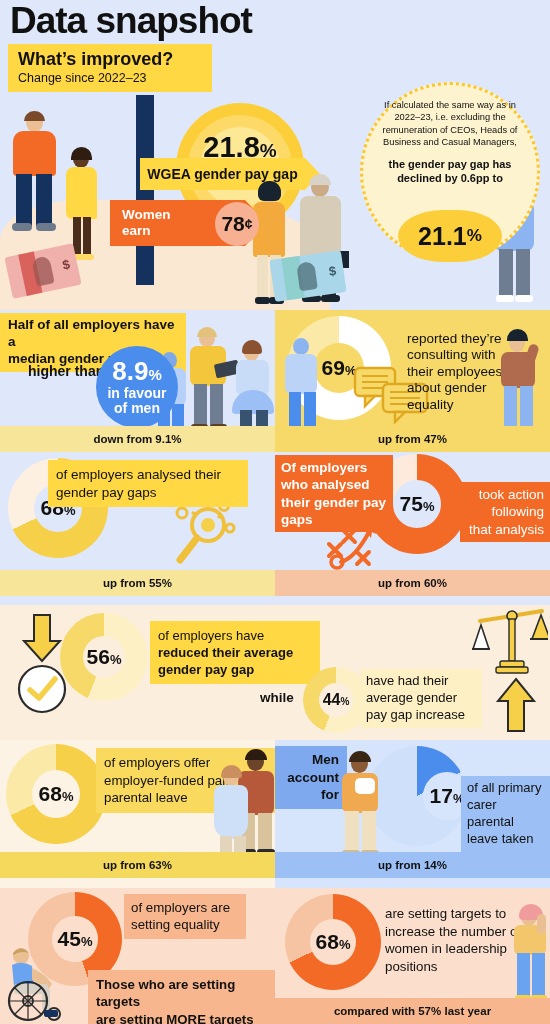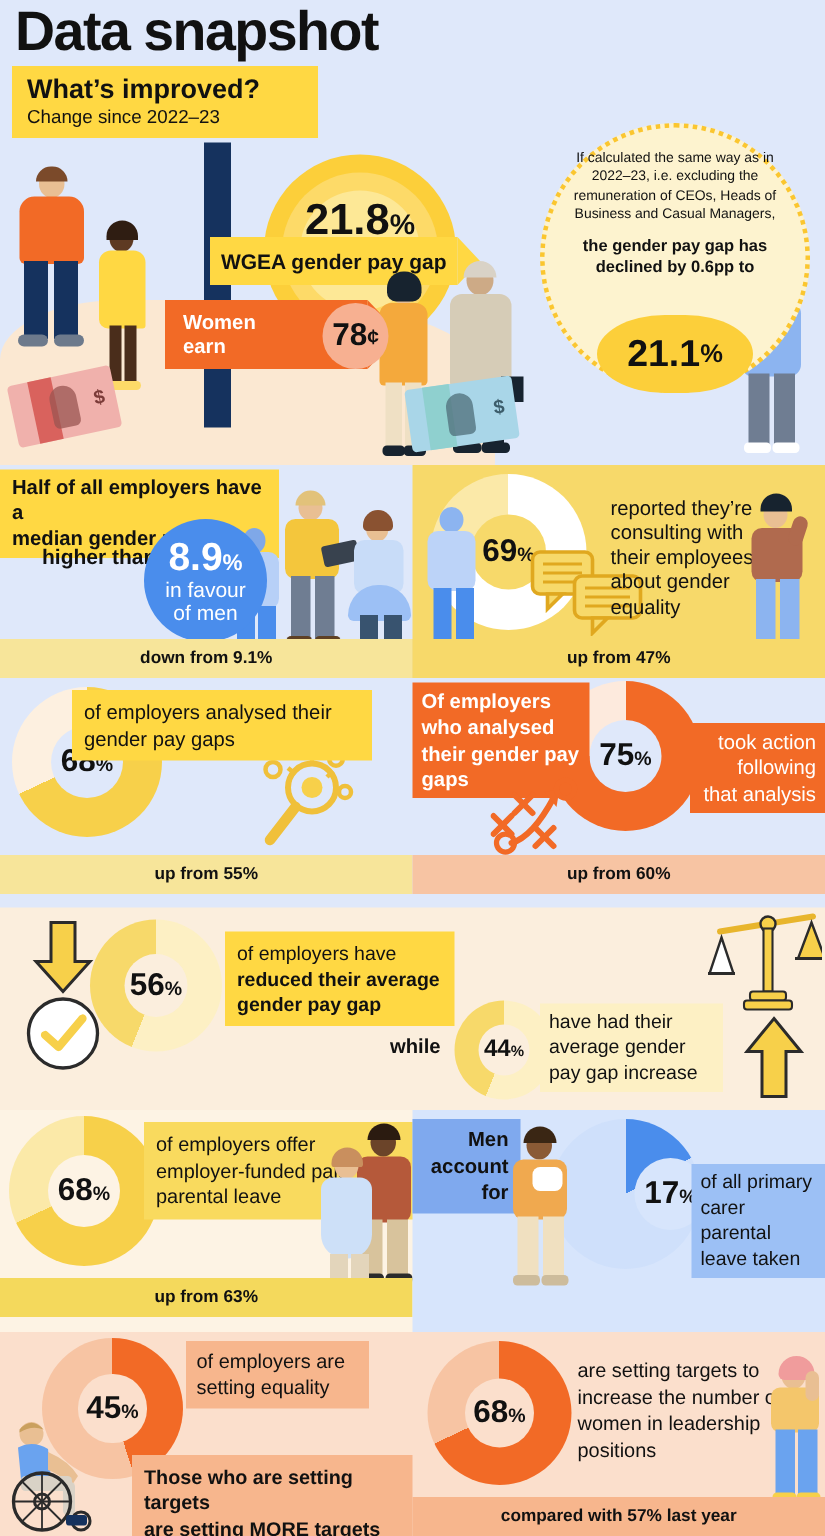--- a/index.html
+++ b/index.html
@@ -295,21 +295,21 @@
       </div>
       <div class="fig" style="left:150px;top:42px;width:42px;height:84px;">
         <div class="pc-head" style="left:12px;top:0;width:15px;height:17px;background:#7fa8e8;"></div>
         <div class="pc-part" style="left:4px;top:16px;width:32px;height:38px;border-radius:7px;background:#b7d0f7;"></div>
         <div class="pc-part" style="left:8px;top:52px;width:12px;height:30px;background:#4a8dec;"></div>
         <div class="pc-part" style="left:22px;top:52px;width:12px;height:30px;background:#4a8dec;"></div>
       </div>
 
       <div class="circleblue" style="left:96px;top:36px;width:82px;height:82px;">
         <div class="n"><span>8.9</span><span class="pc">%</span></div>
-        <div class="s" style="white-space:pre-line;">in favour
+        <div class="s" style="white-space:pre-line;font-weight:bold;">in favour
 of men</div>
       </div>
       <div class="footnote" style="left:0;top:116px;width:275px;background:#f7e59a;">
         <span>down from 9.1%</span>
       </div>
     </div>
 
     <div class="half-r" style="background:#f7d96a;">
       <div class="donut" style="left:12px;top:6px;width:104px;height:104px;background:conic-gradient(#ffffff 0% 69%, #fbe9a8 69% 100%);">
         <div class="hole" style="background:#f7d96a;">
@@ -418,21 +418,21 @@
     <svg style="position:absolute;left:16px;top:58px;" width="52" height="52" viewBox="0 0 52 52">
       <circle cx="26" cy="26" r="23" fill="#ffffff" stroke="#2b2b2b" stroke-width="2.2"></circle>
       <path d="M14 27 L23 35 L39 16" fill="none" stroke="#f7d04a" stroke-width="5.5" stroke-linecap="round" stroke-linejoin="round"></path>
     </svg>
 
     <div class="donut" style="left:60px;top:8px;width:88px;height:88px;background:conic-gradient(#fdf0c4 0% 56%, #f7d96a 56% 100%);">
       <div class="hole" style="background:#fbeedd;">
         <span class="val"><span>56</span><span class="pc">%</span></span>
       </div>
     </div>
-    <div style="position:absolute;left:150px;top:16px;width:153px;background:#ffd843;padding:6px 8px;font-size:13px;line-height:1.32;color:#111;">
+    <div style="position:absolute;left:150px;top:16px;width:170px;background:#ffd843;padding:6px 8px;font-size:13px;line-height:1.32;color:#111;">
       <div>of employers have</div>
       <div style="font-weight:bold;white-space:pre-line;">reduced their average
 gender pay gap</div>
     </div>
 
     <div class="lbl b" style="left:254px;top:81px;font-size:13.5px;">while</div>
 
     <div class="donut" style="left:303px;top:62px;width:66px;height:66px;background:conic-gradient(#fdf0c4 0% 56%, #f7d96a 56% 100%);">
       <div class="hole" style="background:#fbeedd;left:24%;top:24%;width:52%;height:52%;">
         <span class="val" style="font-size:16px;"><span>44</span><span class="pc" style="font-size:10px;">%</span></span>
@@ -502,20 +502,23 @@
 
       <div class="fig" style="left:64px;top:14px;width:44px;height:106px;">
         <div class="pc-head" style="left:12px;top:0;width:17px;height:19px;background:#8a5a35;"></div>
         <div class="pc-part" style="left:10px;top:-3px;width:22px;height:11px;border-radius:11px 11px 0 0;background:#3a2614;"></div>
         <div class="pc-part" style="left:3px;top:19px;width:36px;height:40px;border-radius:7px;background:#f0a94f;"></div>
         <div class="pc-part" style="left:16px;top:24px;width:20px;height:16px;border-radius:5px;background:#ffffff;"></div>
         <div class="pc-part" style="left:6px;top:57px;width:14px;height:42px;background:#f0e0c0;"></div>
         <div class="pc-part" style="left:23px;top:57px;width:14px;height:42px;background:#f0e0c0;"></div>
         <div class="pc-part" style="left:3px;top:96px;width:18px;height:7px;border-radius:3px;background:#cdbc9c;"></div>
         <div class="pc-part" style="left:22px;top:96px;width:18px;height:7px;border-radius:3px;background:#cdbc9c;"></div>
+      </div>
+      <div class="footnote" style="left:0;top:112px;width:275px;background:#9cc0f5;">
+        <span>up from 14%</span>
       </div>
     </div>
   </div>
 
   <div class="row" style="top:888px;height:136px;">
     <div class="half-l">
       <div class="donut" style="left:28px;top:4px;width:94px;height:94px;background:conic-gradient(#f26a26 0% 45%, #f7c4a3 45% 100%);">
         <div class="hole" style="background:#fbdfcc;">
           <span class="val"><span>45</span><span class="pc">%</span></span>
         </div>

